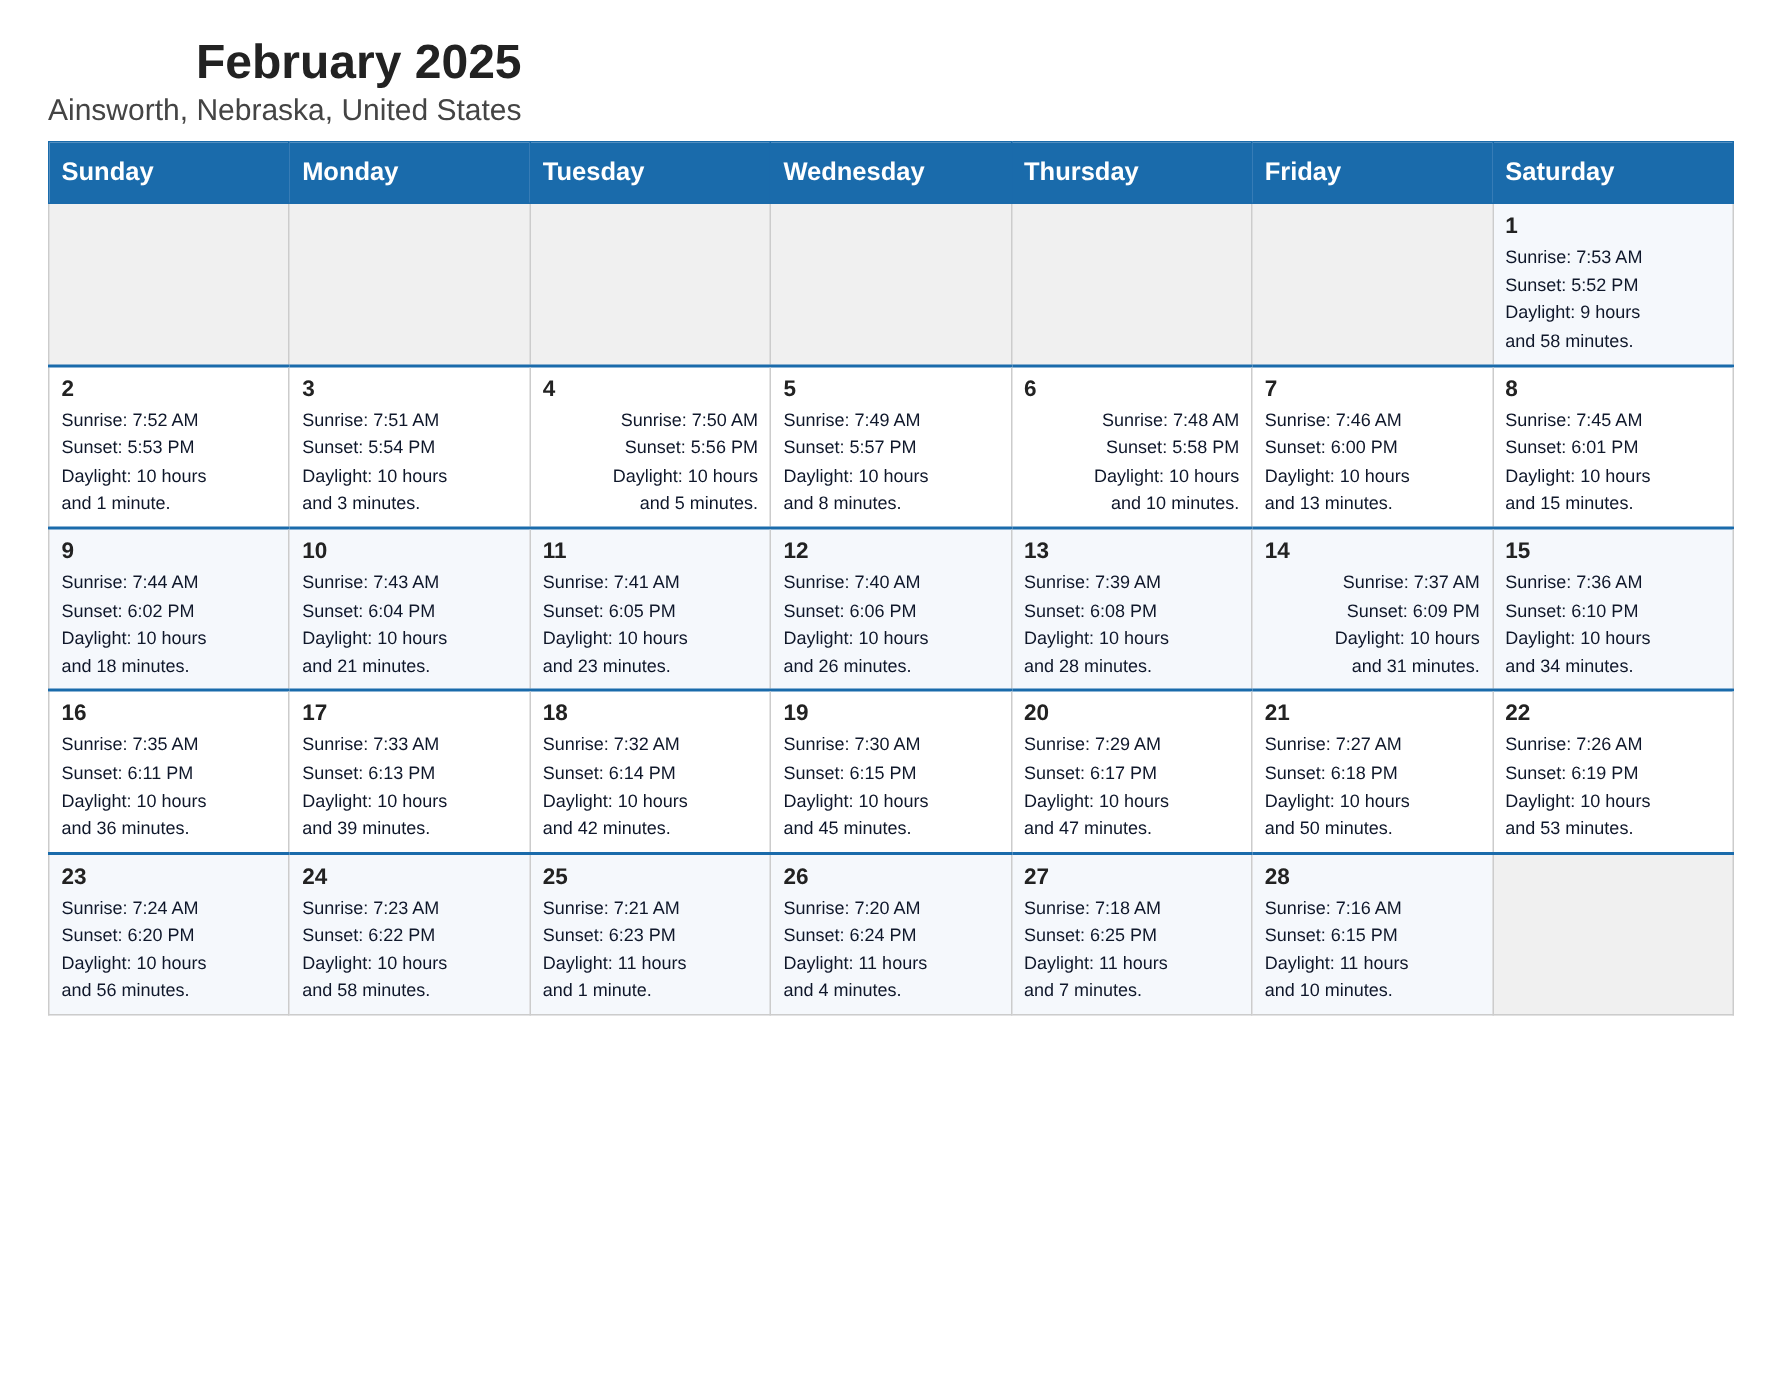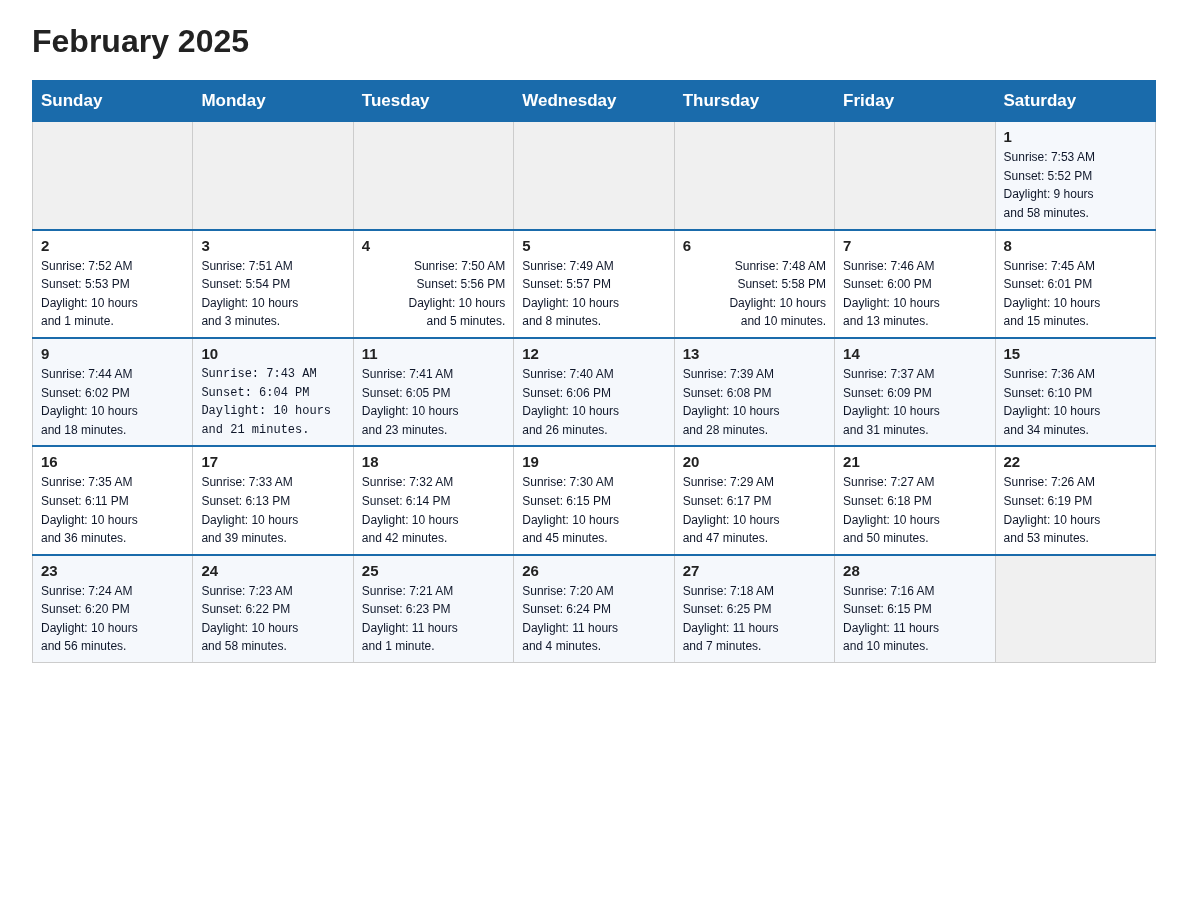--- a/index.html
+++ b/index.html
@@ -55,21 +55,21 @@
       line-height: 1.1;
     }
     .location {
       font-size: 20px;
       color: #444;
       margin-top: 4px;
     }
     .calendar {
       width: 100%;
       border-collapse: collapse;
-      margin-top: 21px;
+      margin-top: 8px;
     }
     .calendar th {
       background: #1a6bab;
       color: #fff;
       font-size: 17px;
       font-weight: bold;
       padding: 10px 8px;
       text-align: left;
       border: 1px solid #1a6bab;
     }
@@ -107,20 +107,21 @@
     .row-divider td {
       border-top: 2px solid #1a6bab;
     }
   </style>
 </head>
 <body>
 
 <div class="header">
   <div class="title-block">
     <div class="month-title">February 2025</div>
+    <div class="location">Ainsworth, Nebraska, United States</div>
   </div>
 </div>
 
 <table class="calendar">
   <thead>
     <tr>
     <th>Sunday</th>
         <th>Monday</th>
         <th>Tuesday</th>
         <th>Wednesday</th>
@@ -199,21 +200,21 @@
       <tr class="row-divider">
         <td>
           <span class="day-number">9</span>
           <div class="day-info" style="white-space: pre-line;">Sunrise: 7:44 AM
 Sunset: 6:02 PM
 Daylight: 10 hours
 and 18 minutes.</div>
         </td>
         <td>
           <span class="day-number">10</span>
-          <div class="day-info" style="white-space: pre-line; font-family: Liberation Mono, monospace;">Sunrise: 7:43 AM
+          <div class="day-info" style="white-space: pre-line;">Sunrise: 7:43 AM
 Sunset: 6:04 PM
 Daylight: 10 hours
 and 21 minutes.</div>
         </td>
         <td>
           <span class="day-number">11</span>
           <div class="day-info" style="white-space: pre-line;">Sunrise: 7:41 AM
 Sunset: 6:05 PM
 Daylight: 10 hours
 and 23 minutes.</div>
@@ -227,21 +228,21 @@
         </td>
         <td>
           <span class="day-number">13</span>
           <div class="day-info" style="white-space: pre-line;">Sunrise: 7:39 AM
 Sunset: 6:08 PM
 Daylight: 10 hours
 and 28 minutes.</div>
         </td>
         <td>
           <span class="day-number">14</span>
-          <div class="day-info" style="white-space: pre-line;">Sunrise: 7:37 AM
+          <div class="day-info" style="white-space: pre-line; text-align: right;">Sunrise: 7:37 AM
 Sunset: 6:09 PM
 Daylight: 10 hours
 and 31 minutes.</div>
         </td>
         <td>
           <span class="day-number">15</span>
           <div class="day-info" style="white-space: pre-line;">Sunrise: 7:36 AM
 Sunset: 6:10 PM
 Daylight: 10 hours
 and 34 minutes.</div>

